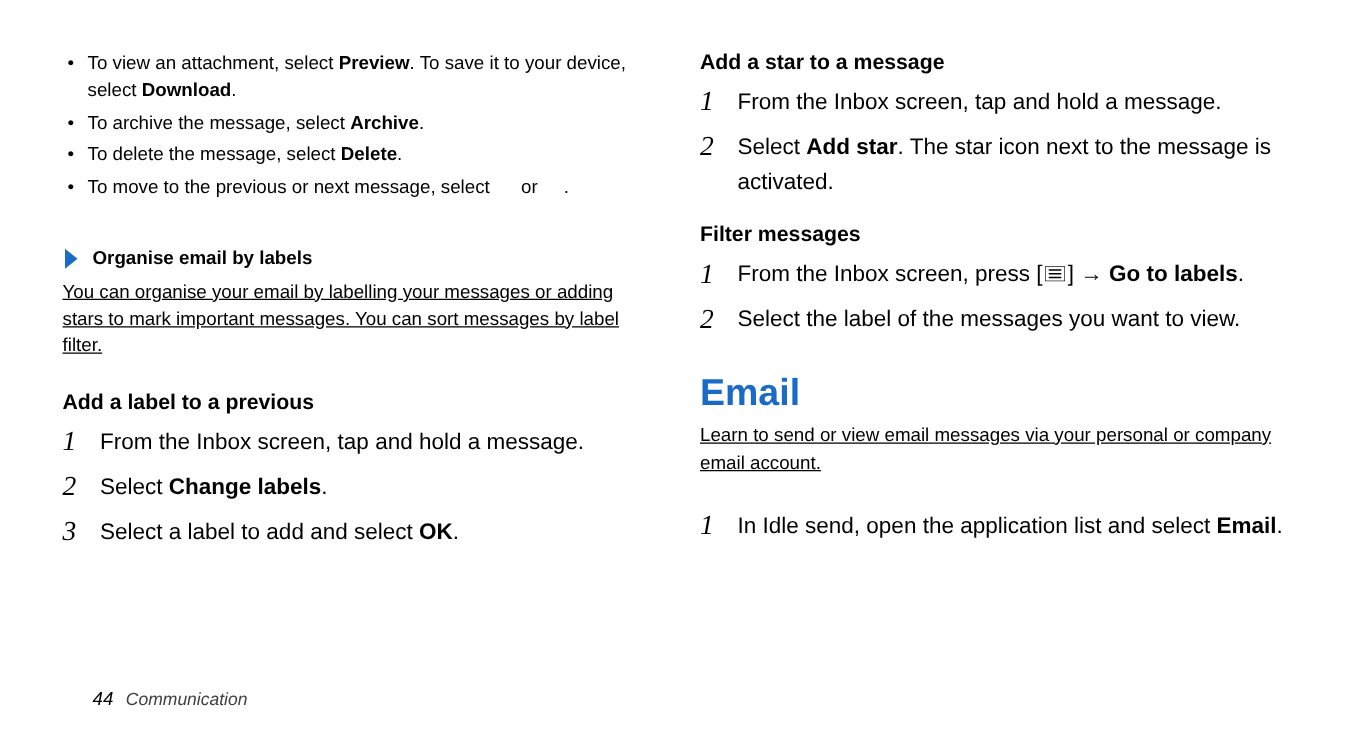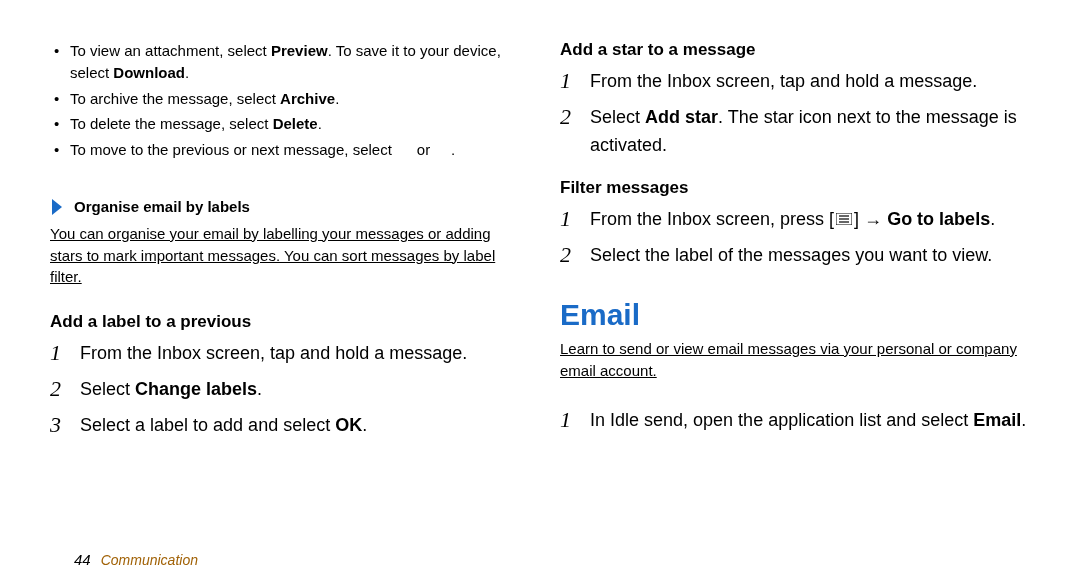--- a/index.html
+++ b/index.html
@@ -108,21 +108,21 @@
     align-items: baseline;
     gap: 10px;
     margin-left: 24px;
   }
   .footer .pnum {
     font-style: italic;
     font-size: 15px;
   }
   .footer .sect {
     font-style: italic;
-    color: #a16207;
+    color: #404040;
   }
   .menu-icon {
     display:inline-block;
     vertical-align:middle;
     margin:0 2px;
   }
   b { font-weight: 700; }
 </style>
 </head>
 <body>

